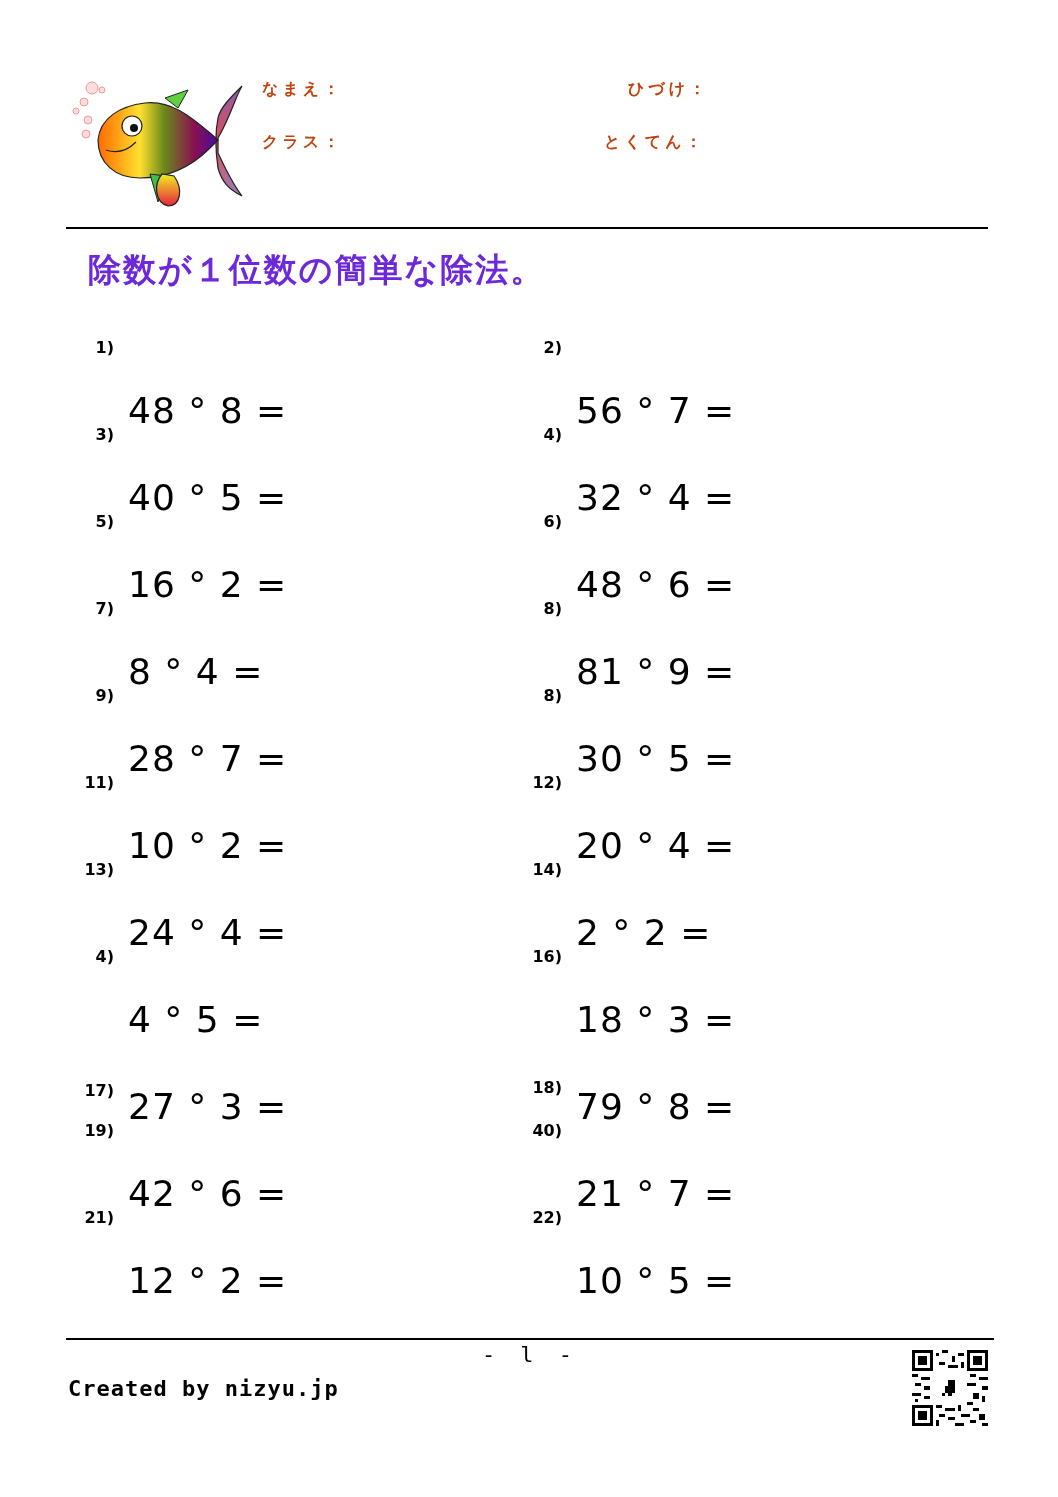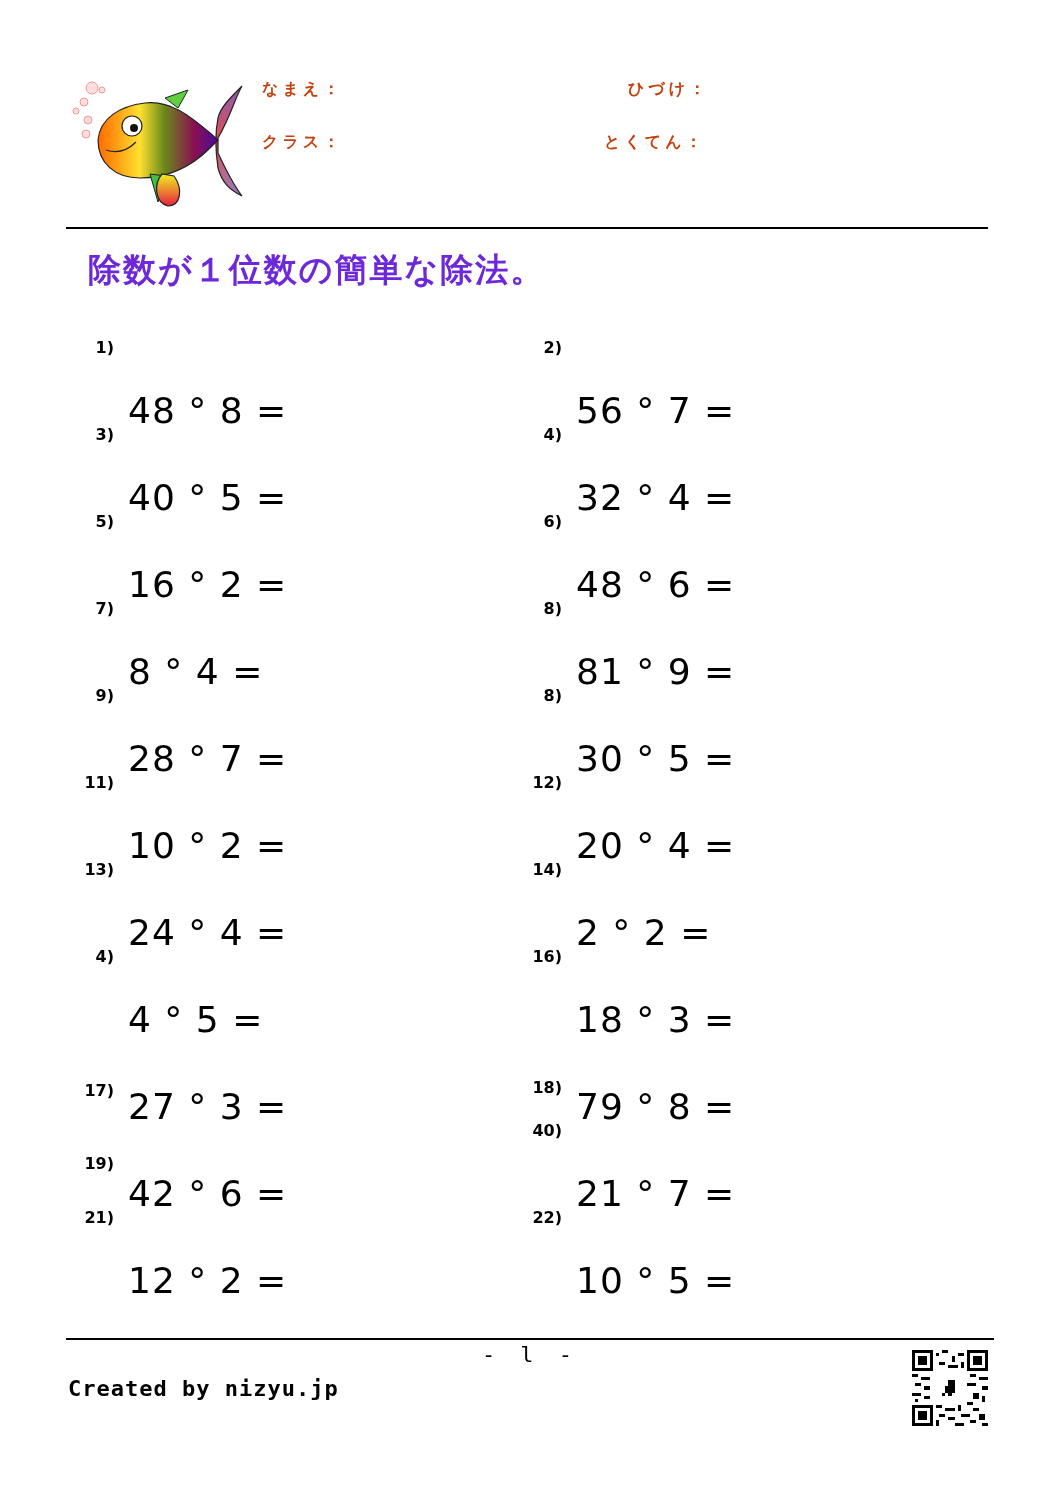--- a/index.html
+++ b/index.html
@@ -159,21 +159,21 @@
 <div class="problem" style="left:84px; top:1034px;">
   <span class="pnum" style="left:-10px;margin-top:47px;">17)</span>
   <span class="expr">27 ° 3 =</span>
 </div>
 <div class="problem" style="left:532px; top:1034px;">
   <span class="pnum" style="left:-10px;margin-top:44px;">18)</span>
   <span class="expr">79 ° 8 =</span>
 </div>
 
 <div class="problem" style="left:84px; top:1121px;">
-  <span class="pnum" style="left:-10px;margin-top:33px;">19)</span>
+  <span class="pnum" style="left:-10px;">19)</span>
   <span class="expr">42 ° 6 =</span>
 </div>
 <div class="problem" style="left:532px; top:1121px;">
   <span class="pnum" style="left:-10px;">40)</span>
   <span class="expr">21 ° 7 =</span>
 </div>
 
 <div class="problem" style="left:84px; top:1208px;">
   <span class="pnum" style="left:-10px;">21)</span>
   <span class="expr">12 ° 2 =</span>

